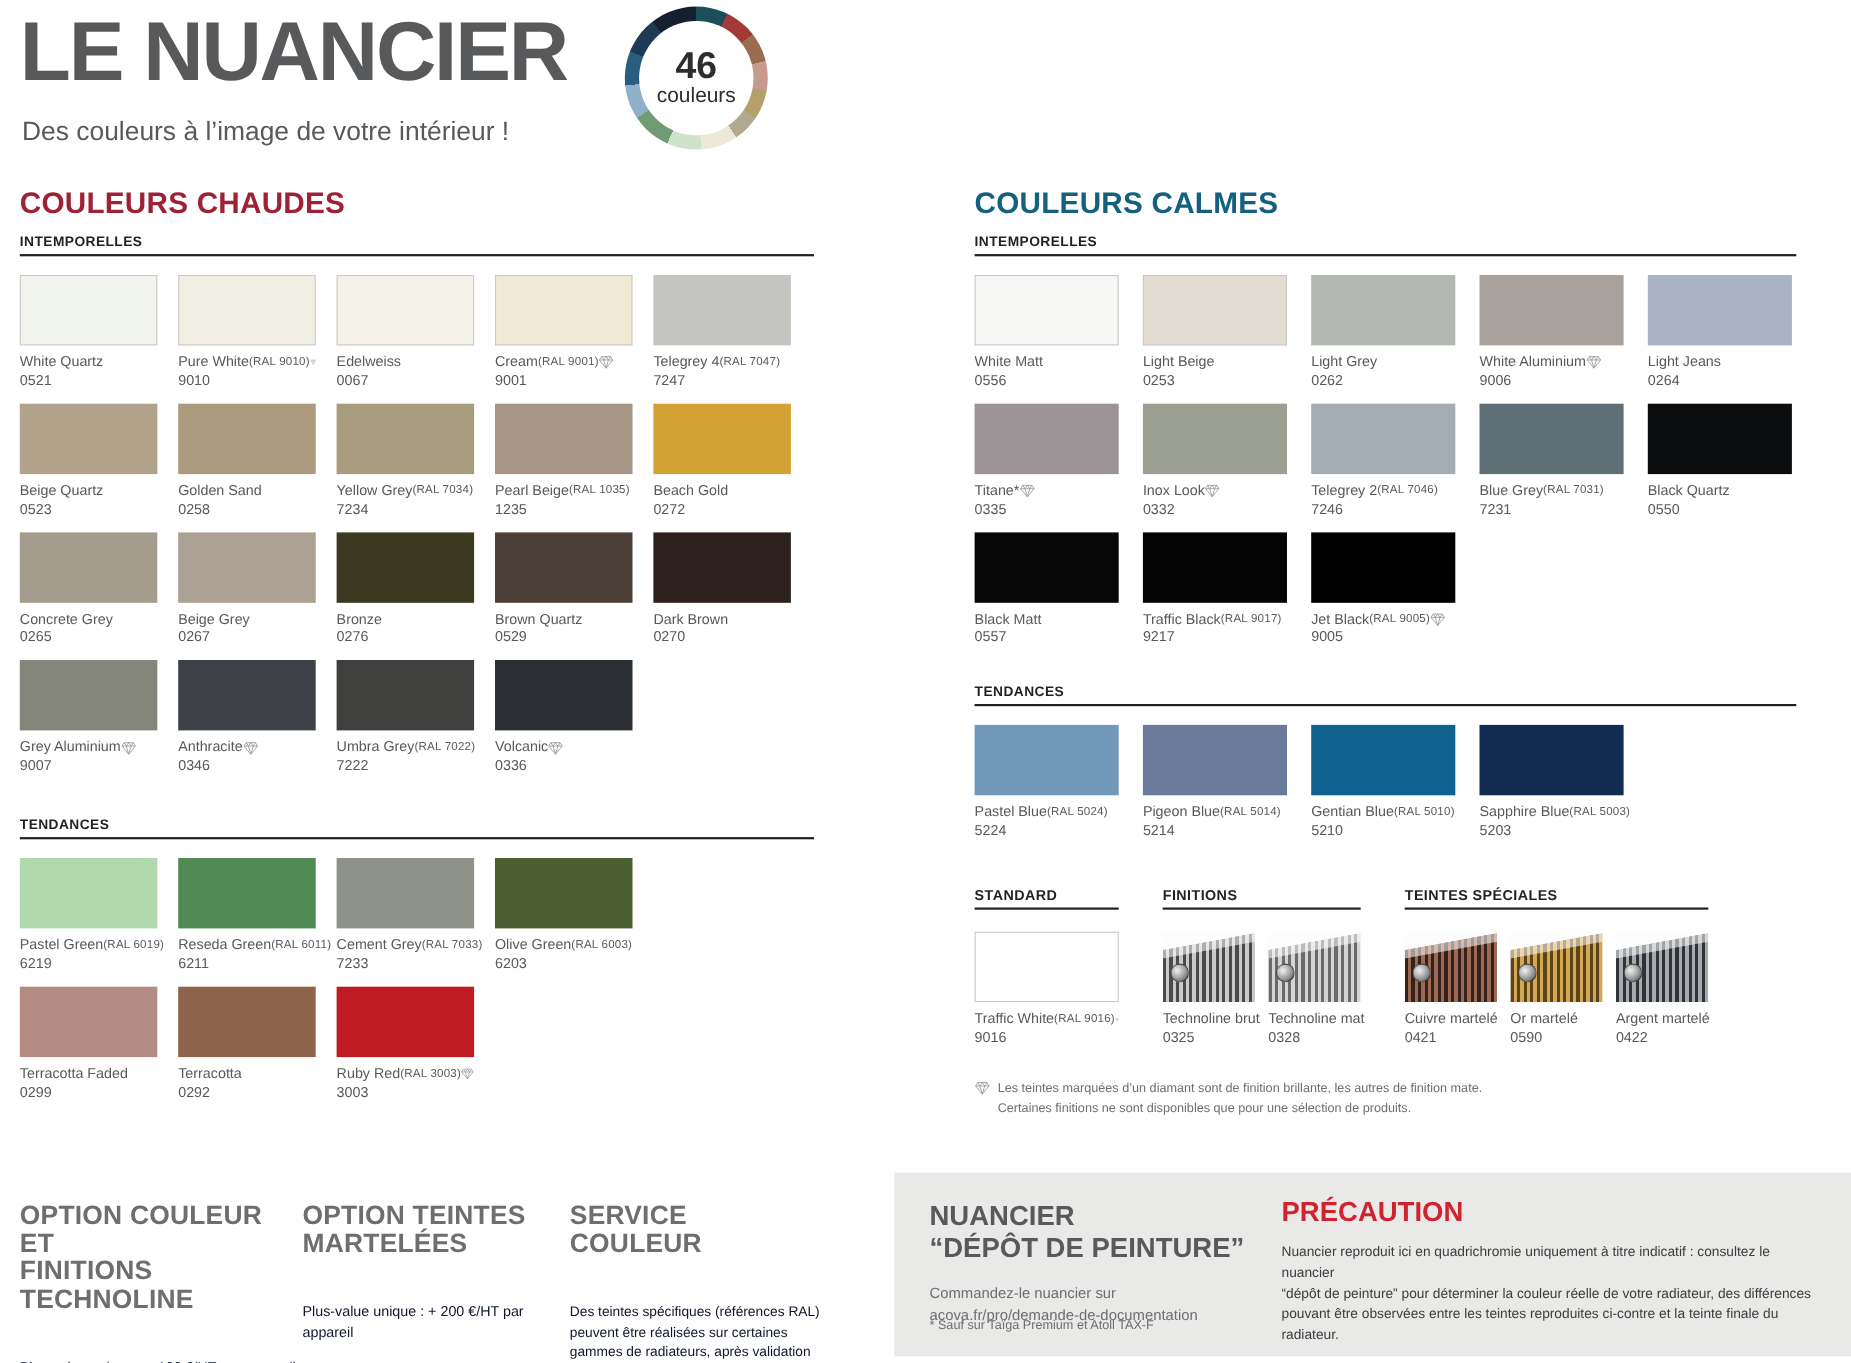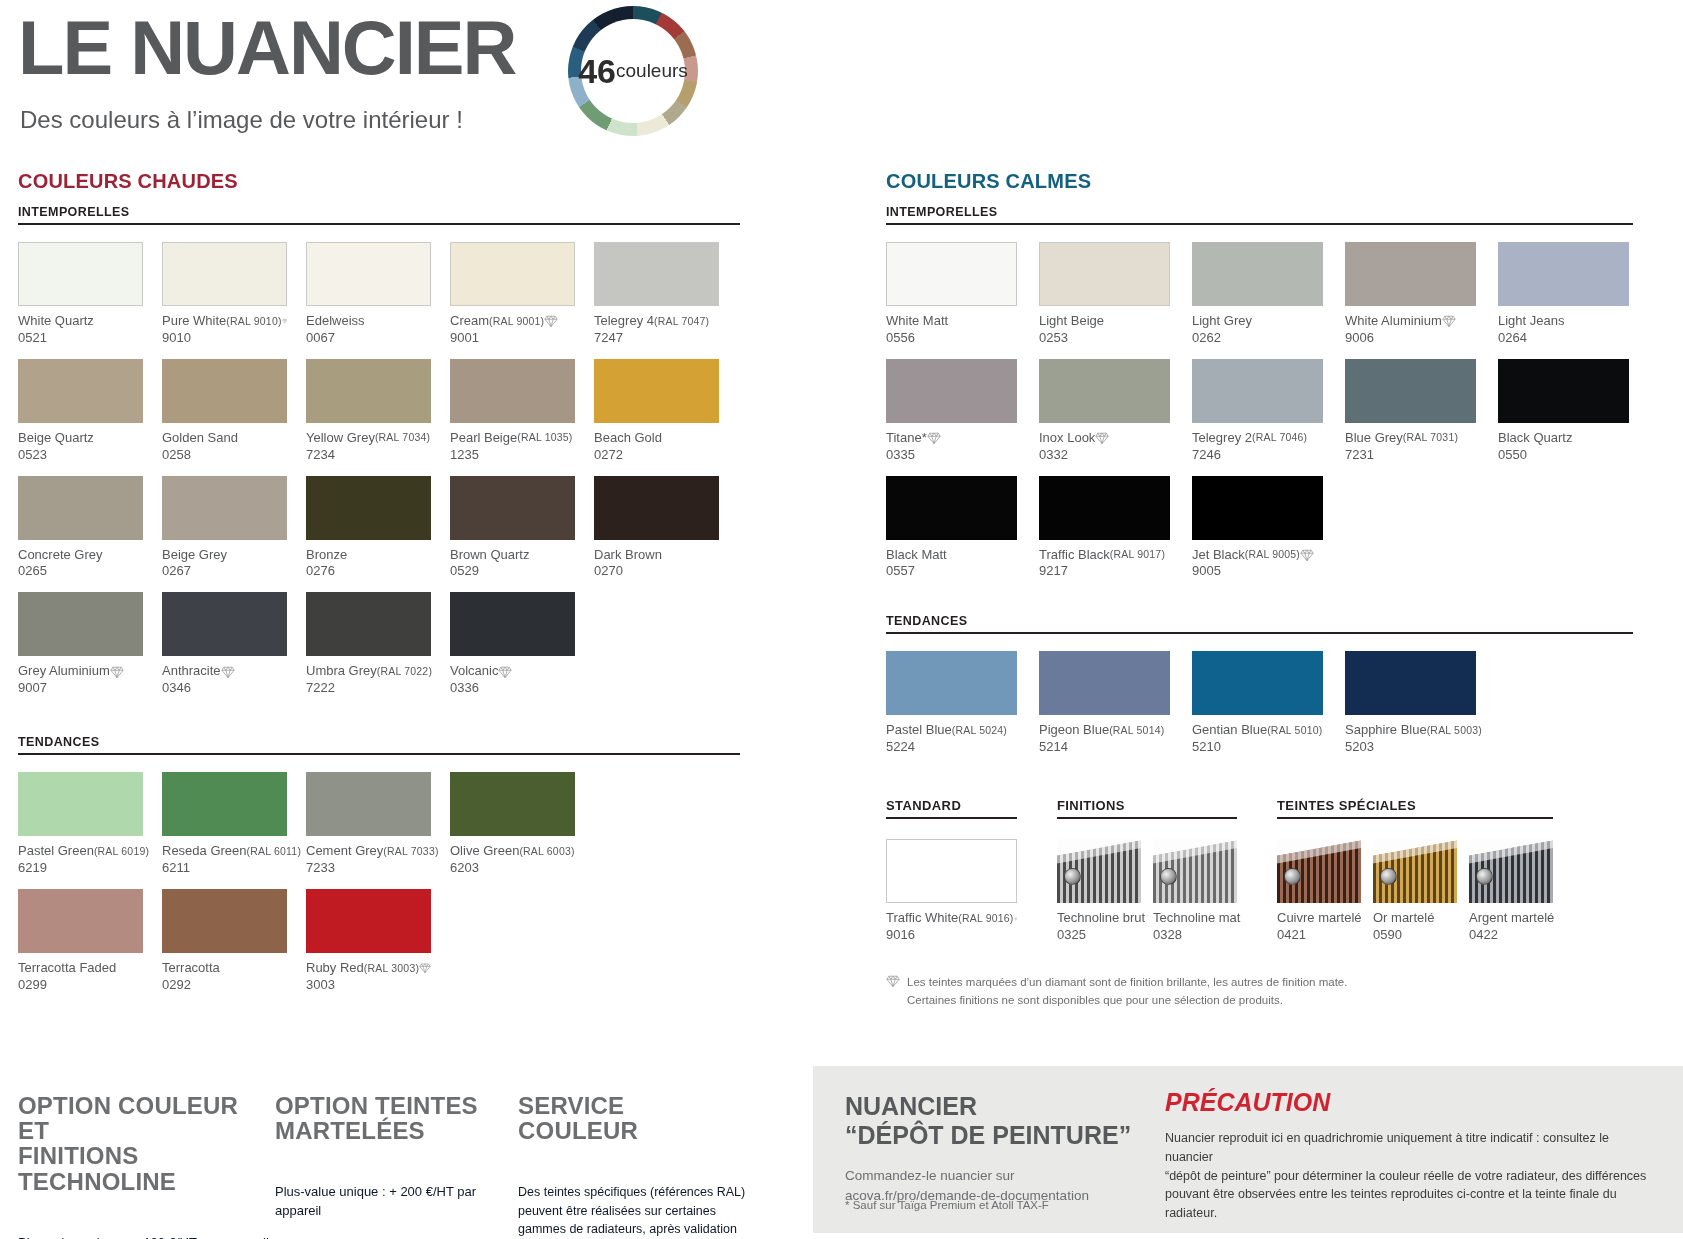--- a/index.html
+++ b/index.html
@@ -6,28 +6,28 @@
   body{
     width:1683px;height:1239px;position:relative;background:#ffffff;
     font-family:"Liberation Sans", sans-serif;color:#58595b;overflow:hidden;
   }
   
   .page-title{position:absolute;left:18px;top:10px;font-size:76px;font-weight:bold;
     color:#58595b;letter-spacing:-2px;line-height:1;}
   .page-subtitle{position:absolute;left:20px;top:106px;font-size:24px;color:#58595b;}
   .ring{position:absolute;left:568px;top:6px;width:130px;height:130px;border-radius:50%;}
   .ring-inner{position:absolute;inset:13px;background:#fff;border-radius:50%;
-    display:flex;flex-direction:row;align-items:center;justify-content:center;}
+    display:flex;flex-direction:column;align-items:center;justify-content:center;}
   .ring-count{font-size:34px;font-weight:bold;color:#2d2d2d;line-height:1;}
   .ring-label{font-size:19px;color:#2d2d2d;margin-top:0px;}
   
   .col{position:absolute;top:170px;}
   .col-left{left:18px;width:722px;}
   .col-right{left:886px;width:747px;}
-  .section-title{font-size:20px;font-weight:bold;margin:0 0 12px 0;letter-spacing:.2px;}
+  .section-title{font-size:27px;font-weight:bold;margin:0 0 12px 0;letter-spacing:.2px;}
   .subhead{font-size:12.5px;font-weight:bold;color:#231f20;letter-spacing:.4px;
     border-bottom:2px solid #231f20;padding-bottom:4px;margin-bottom:17px;}
   .grid{display:grid;column-gap:19px;row-gap:12px;}
   .grid-l{grid-template-columns:repeat(5,125px);margin-top:15px;}
   .grid-r{grid-template-columns:repeat(5,131px);column-gap:22px;}
   .cell{min-height:104px;}
   .swatch{height:64px;width:100%;box-sizing:border-box;}
   .bordered{border:1px solid #c9c9c6;}
   .sp-fine{background-image:
       radial-gradient(circle, rgba(255,255,255,.5) 0 .6px, transparent 1.3px),
@@ -673,21 +673,21 @@
 
 <div class="grey-panel">
   <div class="np-block">
     <h3 class="np-title">NUANCIER
 “DÉPÔT DE PEINTURE”</h3>
     <div class="np-body">Commandez-le nuancier sur
 acova.fr/pro/demande-de-documentation</div>
   </div>
   <div class="np-foot">* Sauf sur Taïga Premium et Atoll TAX-F</div>
   <div class="pc-block">
-    <h3 class="pc-title" id="pc-title" style="color: rgb(208, 35, 48); font-style: italic;">PRÉCAUTION</h3>
+    <h3 class="pc-title" id="pc-title" style="color: rgb(208, 35, 48);">PRÉCAUTION</h3>
     <div class="pc-p1">Nuancier reproduit ici en quadrichromie uniquement à titre indicatif : consultez le nuancier
 “dépôt de peinture” pour déterminer la couleur réelle de votre radiateur, des différences
 pouvant être observées entre les teintes reproduites ci-contre et la teinte finale du radiateur.</div>
     <div class="pc-p2" id="pc-p2" style="color: rgb(224, 60, 60);">Malgré tout le soin apporté à la fabrication de ce nuancier et à la mise en peinture
 de nos radiateurs, de légères différences d’aspect peuvent être observées suivant les séries
 de radiateurs en fabrication,  ou bien par rapport à d’autres supports de références couleurs
 (céramique, papier, métal…).</div>
   </div>
 </div>
 

